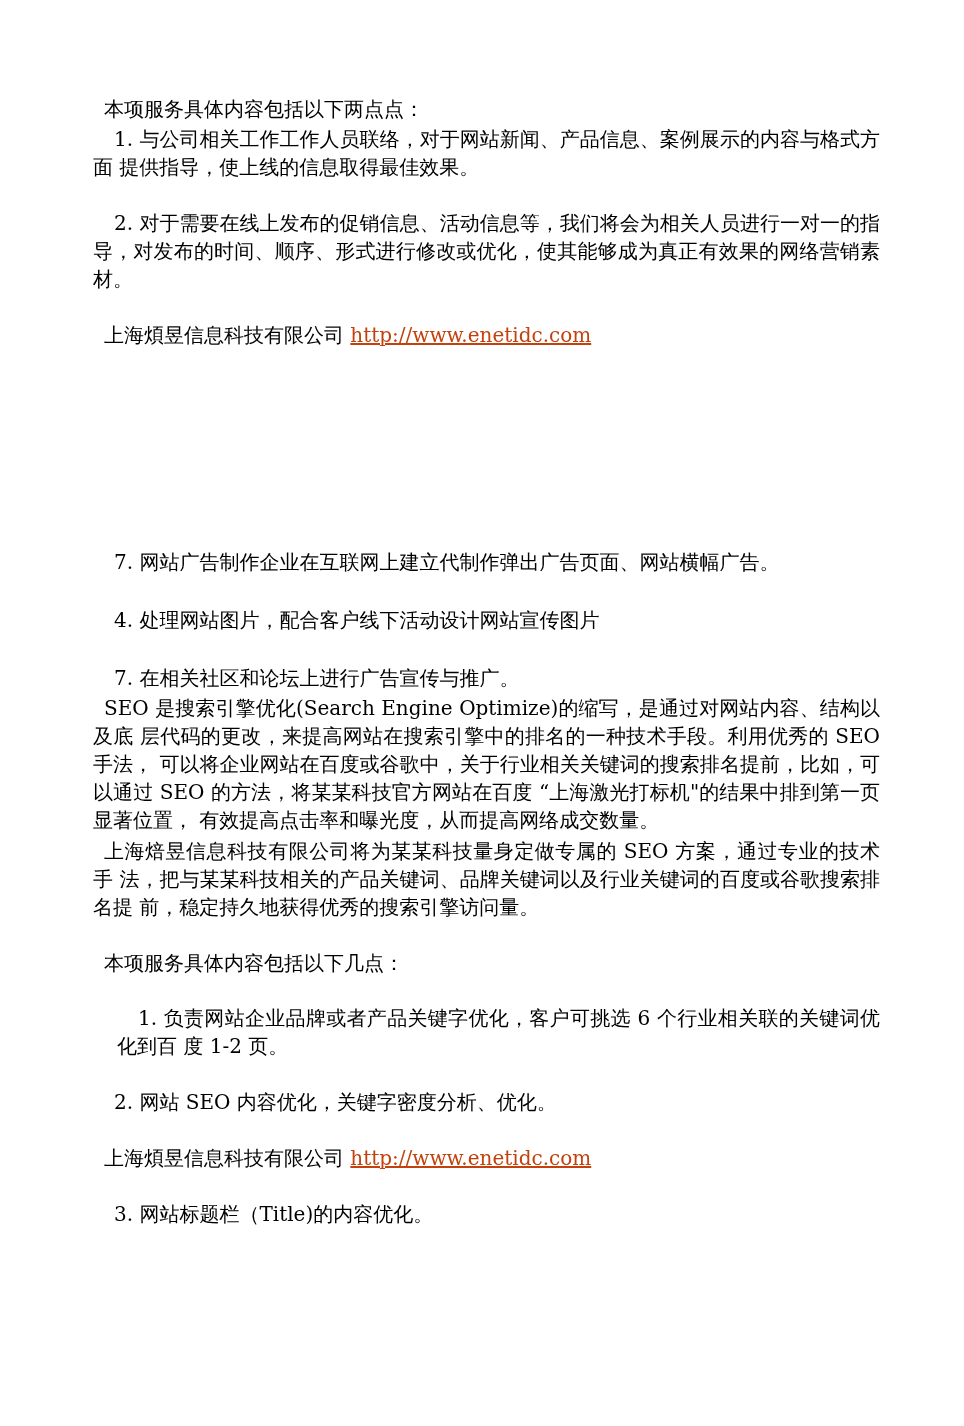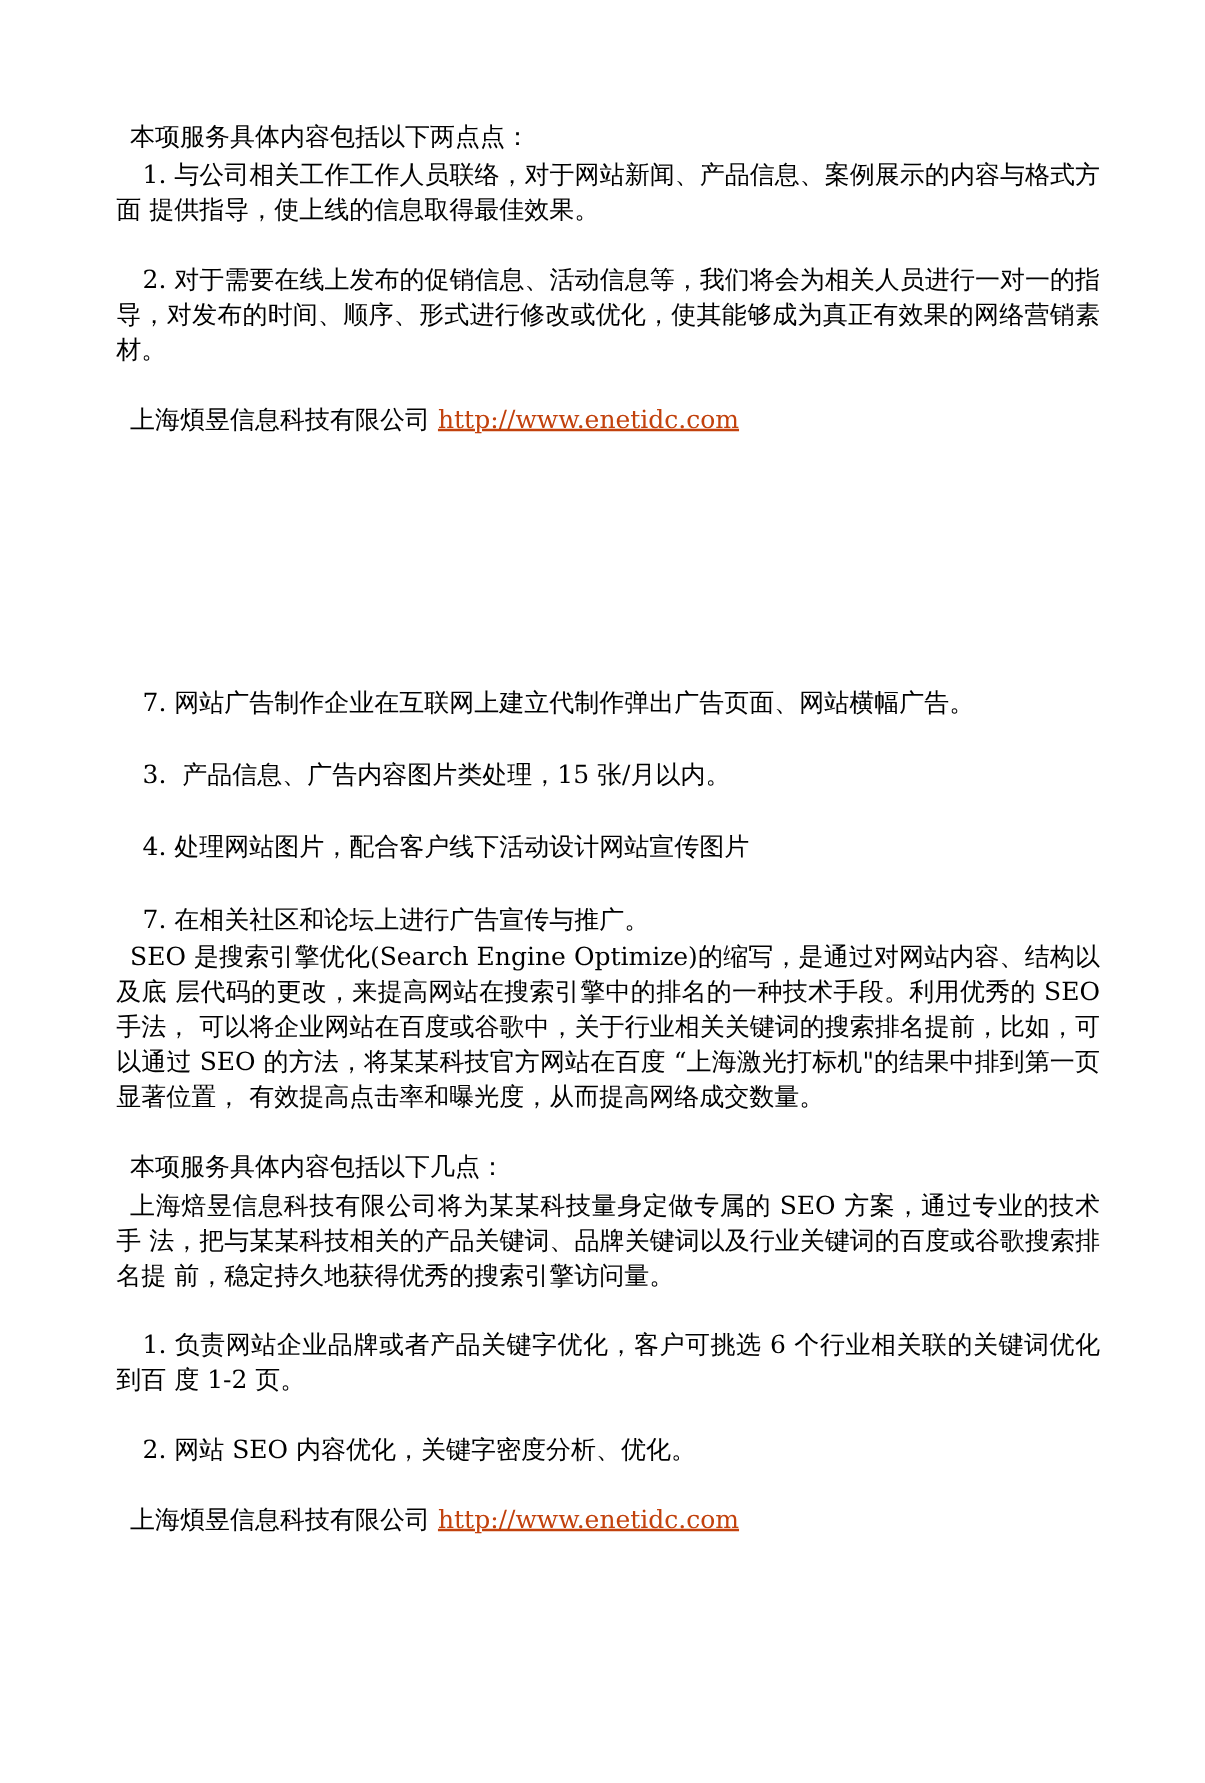--- a/index.html
+++ b/index.html
@@ -18,21 +18,21 @@
     padding: 95px 84px 0 93px;
   }
   p {
     margin: 0;
     text-align: justify;
   }
   .ind-s { text-indent: 11px; }  
   .ind-m { text-indent: 21px; }  
   .mt2   { margin-top: 2px; }
   .mt3   { margin-top: 3px; }
-  .mt27  { margin-top: 27px; }
+  .mt27  { margin-top: 27px; margin-left: 24px; }
   .mt28  { margin-top: 28px; }
   .mt29  { margin-top: 29px; }
   .mt30  { margin-top: 30px; }
   .mt199 { margin-top: 199px; }
   a.link {
     color: #c2410c;
     text-decoration: underline;
     cursor: pointer;
   }
 </style>
@@ -45,34 +45,34 @@
     <p class="ind-s">本项服务具体内容包括以下两点点：</p>
 
     <p class="ind-m mt2">1. 与公司相关工作工作人员联络，对于网站新闻、产品信息、案例展示的内容与格式方面 提供指导，使上线的信息取得最佳效果。</p>
 
     <p class="ind-m mt28">2. 对于需要在线上发布的促销信息、活动信息等，我们将会为相关人员进行一对一的指导，对发布的时间、顺序、形式进行修改或优化，使其能够成为真正有效果的网络营销素材。</p>
 
     <p class="ind-s mt28"><span>上海煩昱信息科技有限公司 </span><a class="link" href="#">http://www.enetidc.com</a></p>
 
     <p class="ind-m mt199">7. 网站广告制作企业在互联网上建立代制作弹出广告页面、网站横幅广告。</p>
 
-    <p class="ind-m mt29">3. &nbsp;产品信息、广告内容图片类处理，15 张/月以内。</p>
 
     <p class="ind-m mt30">4. 处理网站图片，配合客户线下活动设计网站宣传图片</p>
 
     <p class="ind-m mt30">7. 在相关社区和论坛上进行广告宣传与推广。</p>
 
 
     <p class="ind-s mt2">SEO 是搜索引擎优化(Search Engine Optimize)的缩写，是通过对网站内容、结构以及底 层代码的更改，来提高网站在搜索引擎中的排名的一种技术手段。利用优秀的 SEO 手法， 可以将企业网站在百度或谷歌中，关于行业相关关键词的搜索排名提前，比如，可以通过 SEO 的方法，将某某科技官方网站在百度 “上海激光打标机"的结果中排到第一页显著位置， 有效提高点击率和曝光度，从而提高网络成交数量。</p>
 
+    <p class="ind-s mt3">上海焙昱信息科技有限公司将为某某科技量身定做专属的 SEO 方案，通过专业的技术手 法，把与某某科技相关的产品关键词、品牌关键词以及行业关键词的百度或谷歌搜索排名提 前，稳定持久地获得优秀的搜索引擎访问量。</p>
+
     <p class="ind-s mt28">本项服务具体内容包括以下几点：</p>
-
-    <p class="ind-s mt3">上海焙昱信息科技有限公司将为某某科技量身定做专属的 SEO 方案，通过专业的技术手 法，把与某某科技相关的产品关键词、品牌关键词以及行业关键词的百度或谷歌搜索排名提 前，稳定持久地获得优秀的搜索引擎访问量。</p>
 
     <p class="ind-m mt27">1. 负责网站企业品牌或者产品关键字优化，客户可挑选 6 个行业相关联的关键词优化到百 度 1-2 页。</p>
 
     <p class="ind-m mt28">2. 网站 SEO 内容优化，关键字密度分析、优化。</p>
 
     <p class="ind-s mt28"><span>上海煩昱信息科技有限公司 </span><a class="link" href="#">http://www.enetidc.com</a></p>
 
+    <p class="ind-m mt28">3. 网站标题栏（Title)的内容优化。</p>
 
   </div>
 </div>
 
 </body></html>

